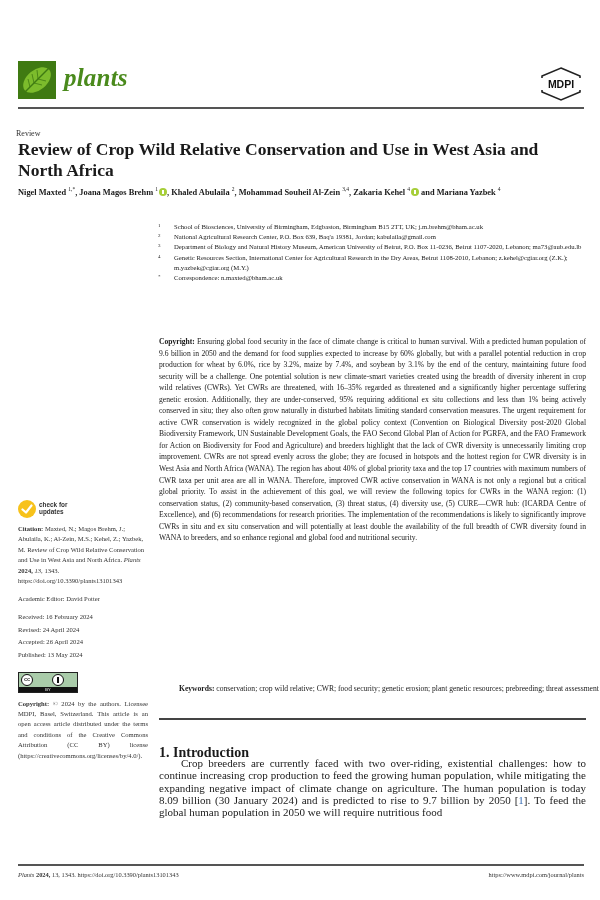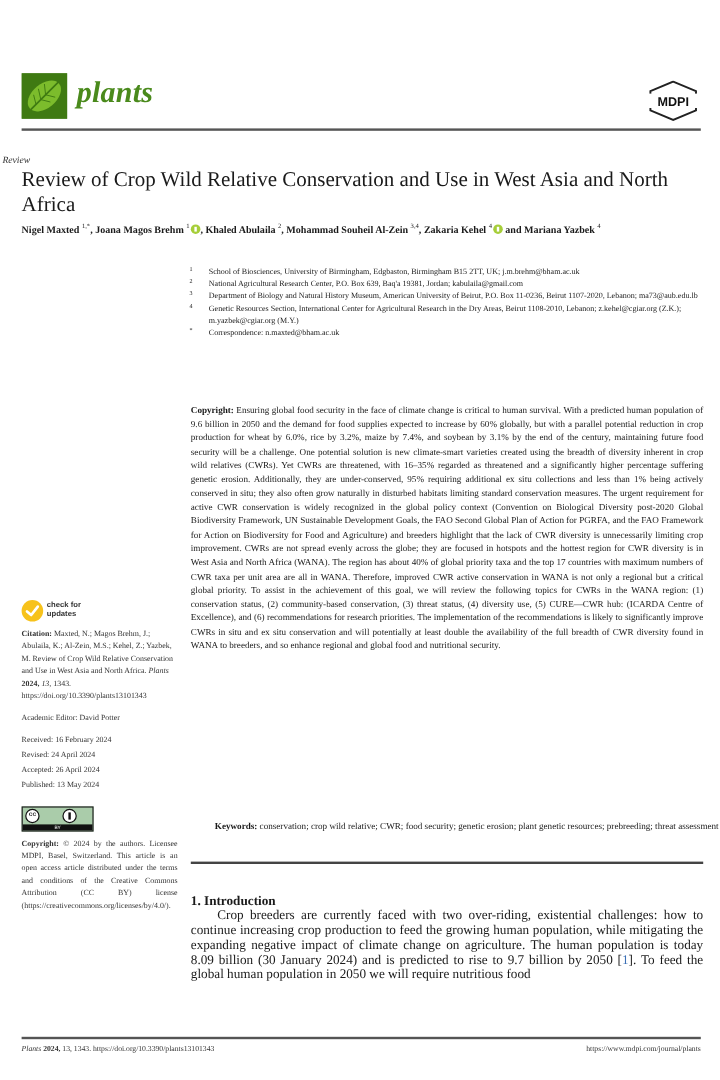--- a/index.html
+++ b/index.html
@@ -7,36 +7,36 @@
   body { position: relative; font-family: "Liberation Serif", serif; color: #1a1a1a; }
 
   .header { position: absolute; left: 18px; top: 61px; width: 566px; height: 44px; }
   .logo-box { position: absolute; left: 0; top: 0; width: 38px; height: 38px; background: #3f7a12; overflow: hidden; }
   .logo-box svg { width: 38px; height: 38px; display: block; }
   .journal-name { position: absolute; left: 46px; top: 3px; font-family: "Liberation Serif", serif; font-style: italic; font-weight: bold; font-size: 25px; color: #4a8a1c; letter-spacing: 0.2px; }
   .mdpi-logo { position: absolute; right: 0; top: 6px; width: 46px; height: 34px; }
   .mdpi-logo svg { width: 46px; height: 34px; display: block; }
   .header-rule { position: absolute; left: 18px; top: 107px; width: 566px; height: 2px; background: #555; }
 
-  .article-type { position: absolute; left: 2px; top: 129px; font-style: italic; font-size: 8px; color: #333; }
-  .title { position: absolute; left: 18px; top: 139px; width: 560px; font-weight: normal; font-size: 17.5px; line-height: 21px; color: #1a1a1a; }
+  .article-type { position: absolute; left: 16px; top: 129px; font-size: 8px; color: #333; }
+  .title { position: absolute; left: 18px; top: 139px; width: 560px; font-weight: bold; font-size: 17.5px; line-height: 21px; color: #1a1a1a; }
   .authors { position: absolute; left: 18px; top: 183px; width: 570px; font-weight: bold; font-size: 8.4px; line-height: 13px; }
   .authors sup { font-size: 5.5px; font-weight: normal; vertical-align: 4px; }
   .orcid { display: inline-block; width: 8px; height: 8px; border-radius: 50%; background: #a6ce39; vertical-align: -1px; margin-left: 1px; position: relative; }
   .orcid::after { content: ""; position: absolute; left: 3px; top: 2px; width: 2px; height: 4px; background: #fff; }
 
   .affils { position: absolute; left: 158px; top: 222px; width: 430px; font-size: 6.7px; line-height: 10.2px; color: #222; }
   .affil { position: relative; padding-left: 16px; }
   .affil .num { position: absolute; left: 0; top: -1px; font-size: 5px; }
 
   .abstract { position: absolute; left: 159px; top: 336px; width: 427px; font-size: 7.6px; line-height: 11.55px; text-align: justify; color: #1a1a1a; }
   .abstract b { font-weight: bold; }
   .keywords { position: absolute; left: 159px; top: 683px; width: 427px; font-size: 7.6px; line-height: 11.6px; text-align: justify; margin-left: 20px; }
   .mid-rule { position: absolute; left: 159px; top: 718px; width: 427px; height: 1.5px; background: #444; }
-  .sec-title { position: absolute; left: 159px; top: 745px; font-weight: bold; font-size: 11px; }
+  .sec-title { position: absolute; left: 159px; top: 745px; font-weight: bold; font-size: 14px; }
   .intro { position: absolute; left: 159px; top: 757px; width: 427px; font-size: 11px; line-height: 12.3px; text-align: justify; }
   .intro .indent { display: inline-block; width: 22px; }
   .ref-link { color: #3a6fb5; }
 
   .sidebar { position: absolute; left: 18px; top: 500px; width: 130px; font-size: 6.6px; line-height: 10.4px; color: #333; }
   .cfu { position: relative; height: 20px; }
   .cfu-badge { position: absolute; left: 0; top: 0; width: 18px; height: 18px; border-radius: 50%; background: #f7c21b; }
   .cfu-badge svg { width: 18px; height: 18px; display: block; }
   .cfu-text { position: absolute; left: 21px; top: 1px; font-family: "Liberation Sans", sans-serif; font-weight: bold; font-size: 6.4px; line-height: 7px; color: #333; }
   .citation { margin-top: 4px; }

